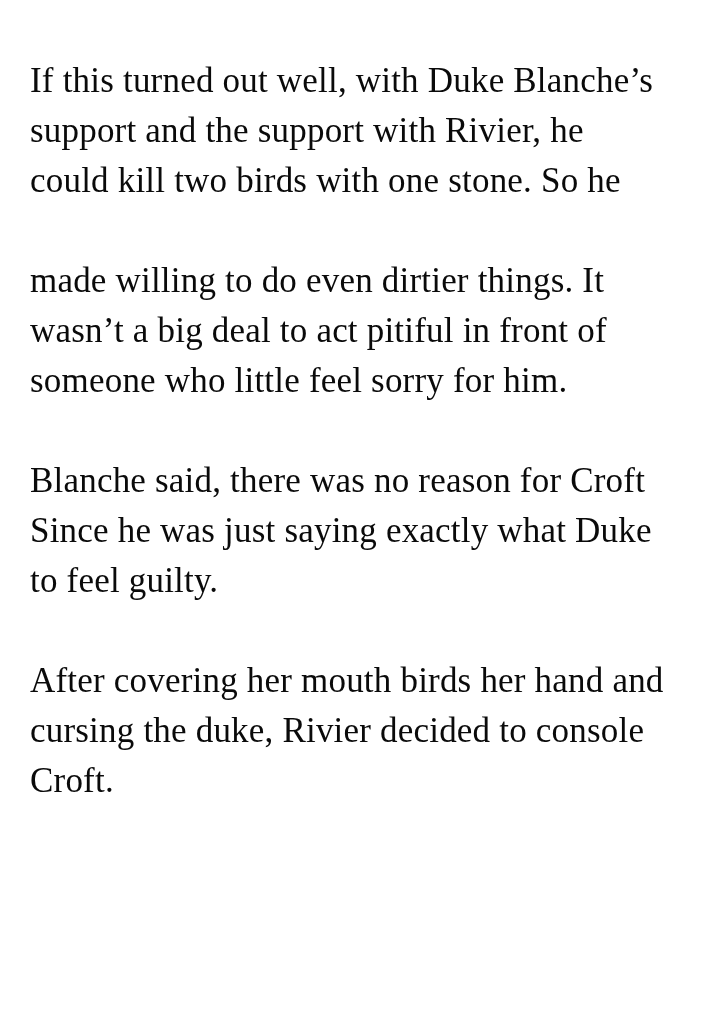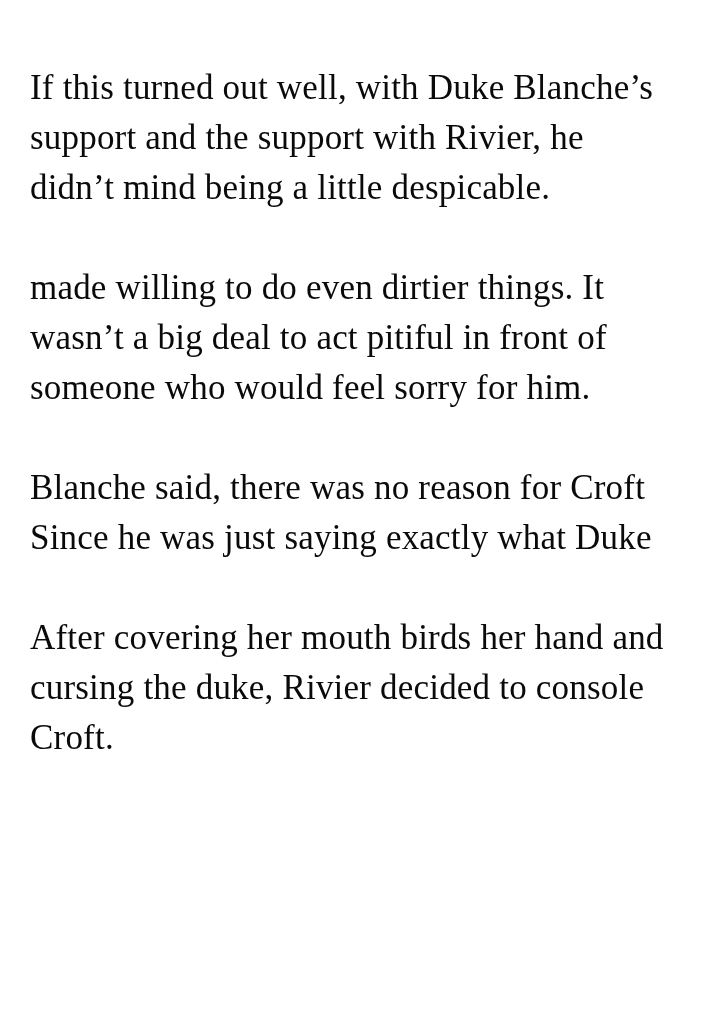--- a/index.html
+++ b/index.html
@@ -14,50 +14,51 @@
     background: #ffffff;
     overflow: hidden;
     box-sizing: border-box;
     padding: 51px 20px 0 30px;
     font-family: "Liberation Serif", "DejaVu Serif", serif;
     font-size: 35px;
     line-height: 50px;
     color: #0a0a0a;
   }
   .paragraph {
-    margin: 12px 0 50px 0;
+    margin: 5px 0 50px 0;
     padding: 0;
   }
   .line {
     display: block;
     white-space: nowrap;
     letter-spacing: 0.2px;
   }
 </style>
 </head>
 <body>
 
 <div class="page">
 
   <p class="paragraph">
     <span class="line">If this turned out well, with Duke Blanche’s</span>
     <span class="line">support and the support with Rivier, he</span>
-    <span class="line">didn’t mind being a little despicable.</span>
+    <span class="line">could kill two birds with one stone. So he</span>
   </p>
 
   <p class="paragraph">
     <span class="line">made willing to do even dirtier things. It</span>
     <span class="line">wasn’t a big deal to act pitiful in front of</span>
-    <span class="line">someone who would feel sorry for him.</span>
+    <span class="line">someone who little feel sorry for him.</span>
   </p>
 
 
   <p class="paragraph">
     <span class="line">Blanche said, there was no reason for Croft</span>
     <span class="line">Since he was just saying exactly what Duke</span>
+    <span class="line">to feel guilty.</span>
   </p>
 
   <p class="paragraph">
     <span class="line">After covering her mouth birds her hand and</span>
     <span class="line">cursing the duke, Rivier decided to console</span>
     <span class="line">Croft.</span>
   </p>
 
 </div>
 

